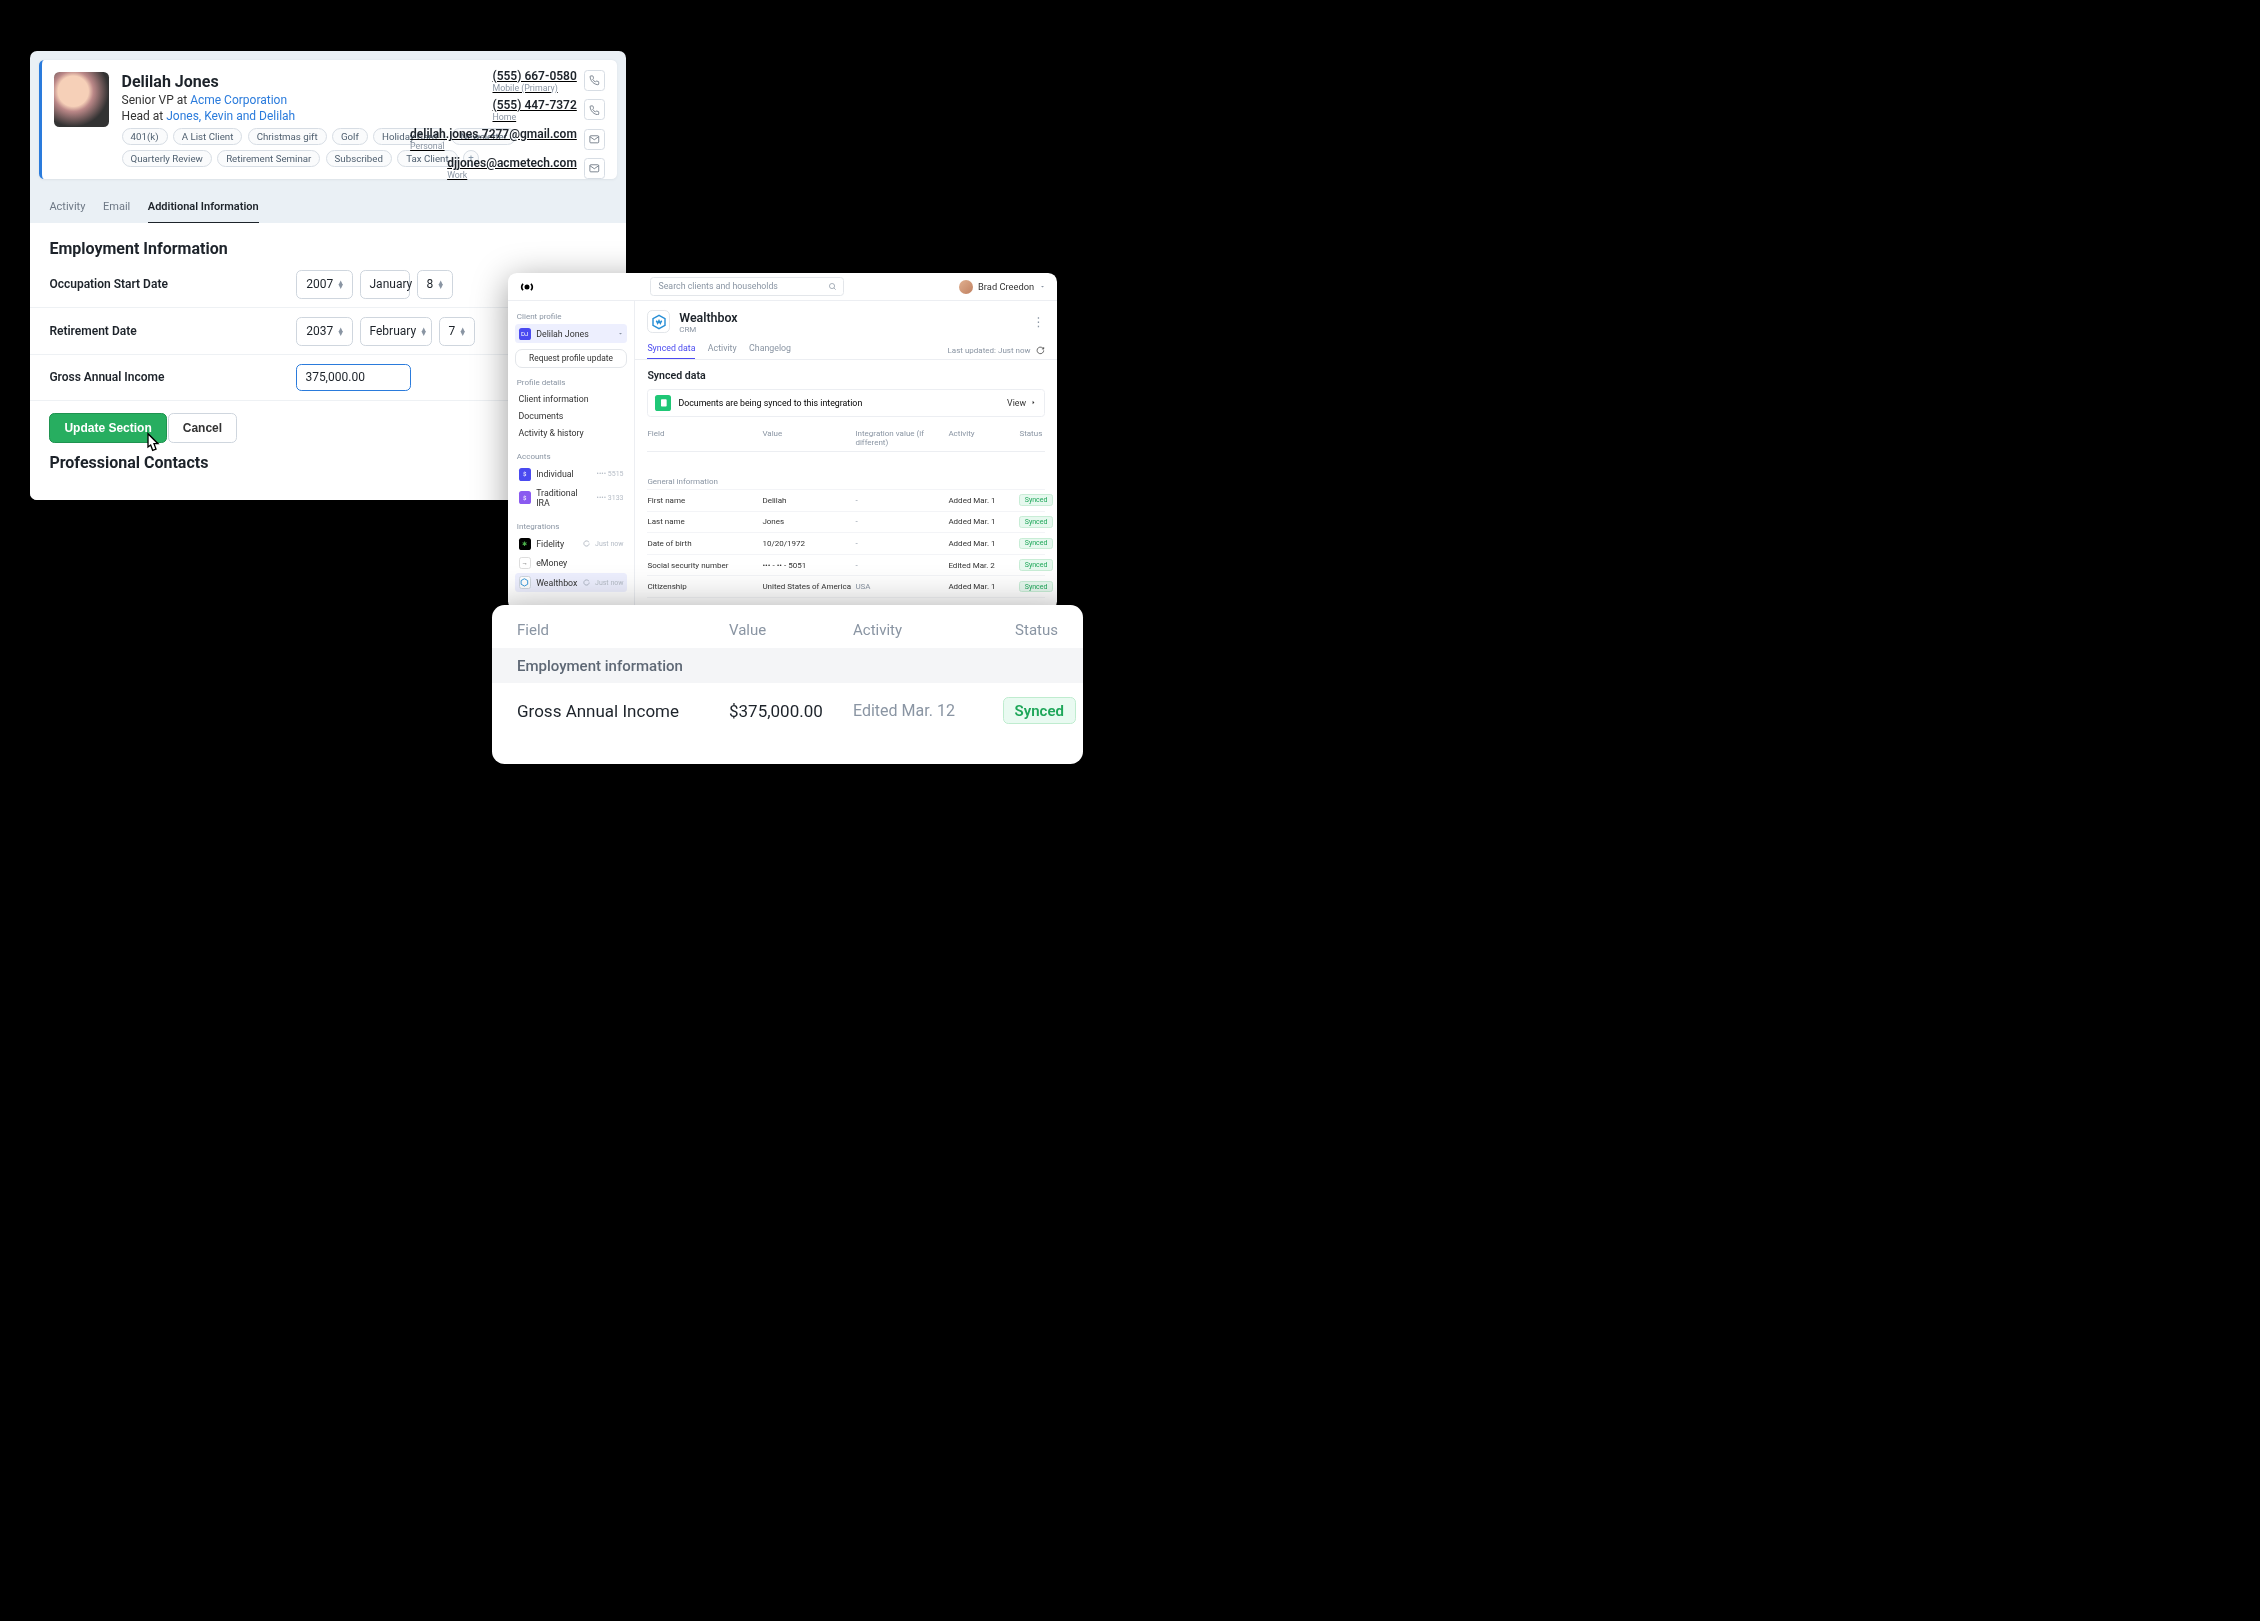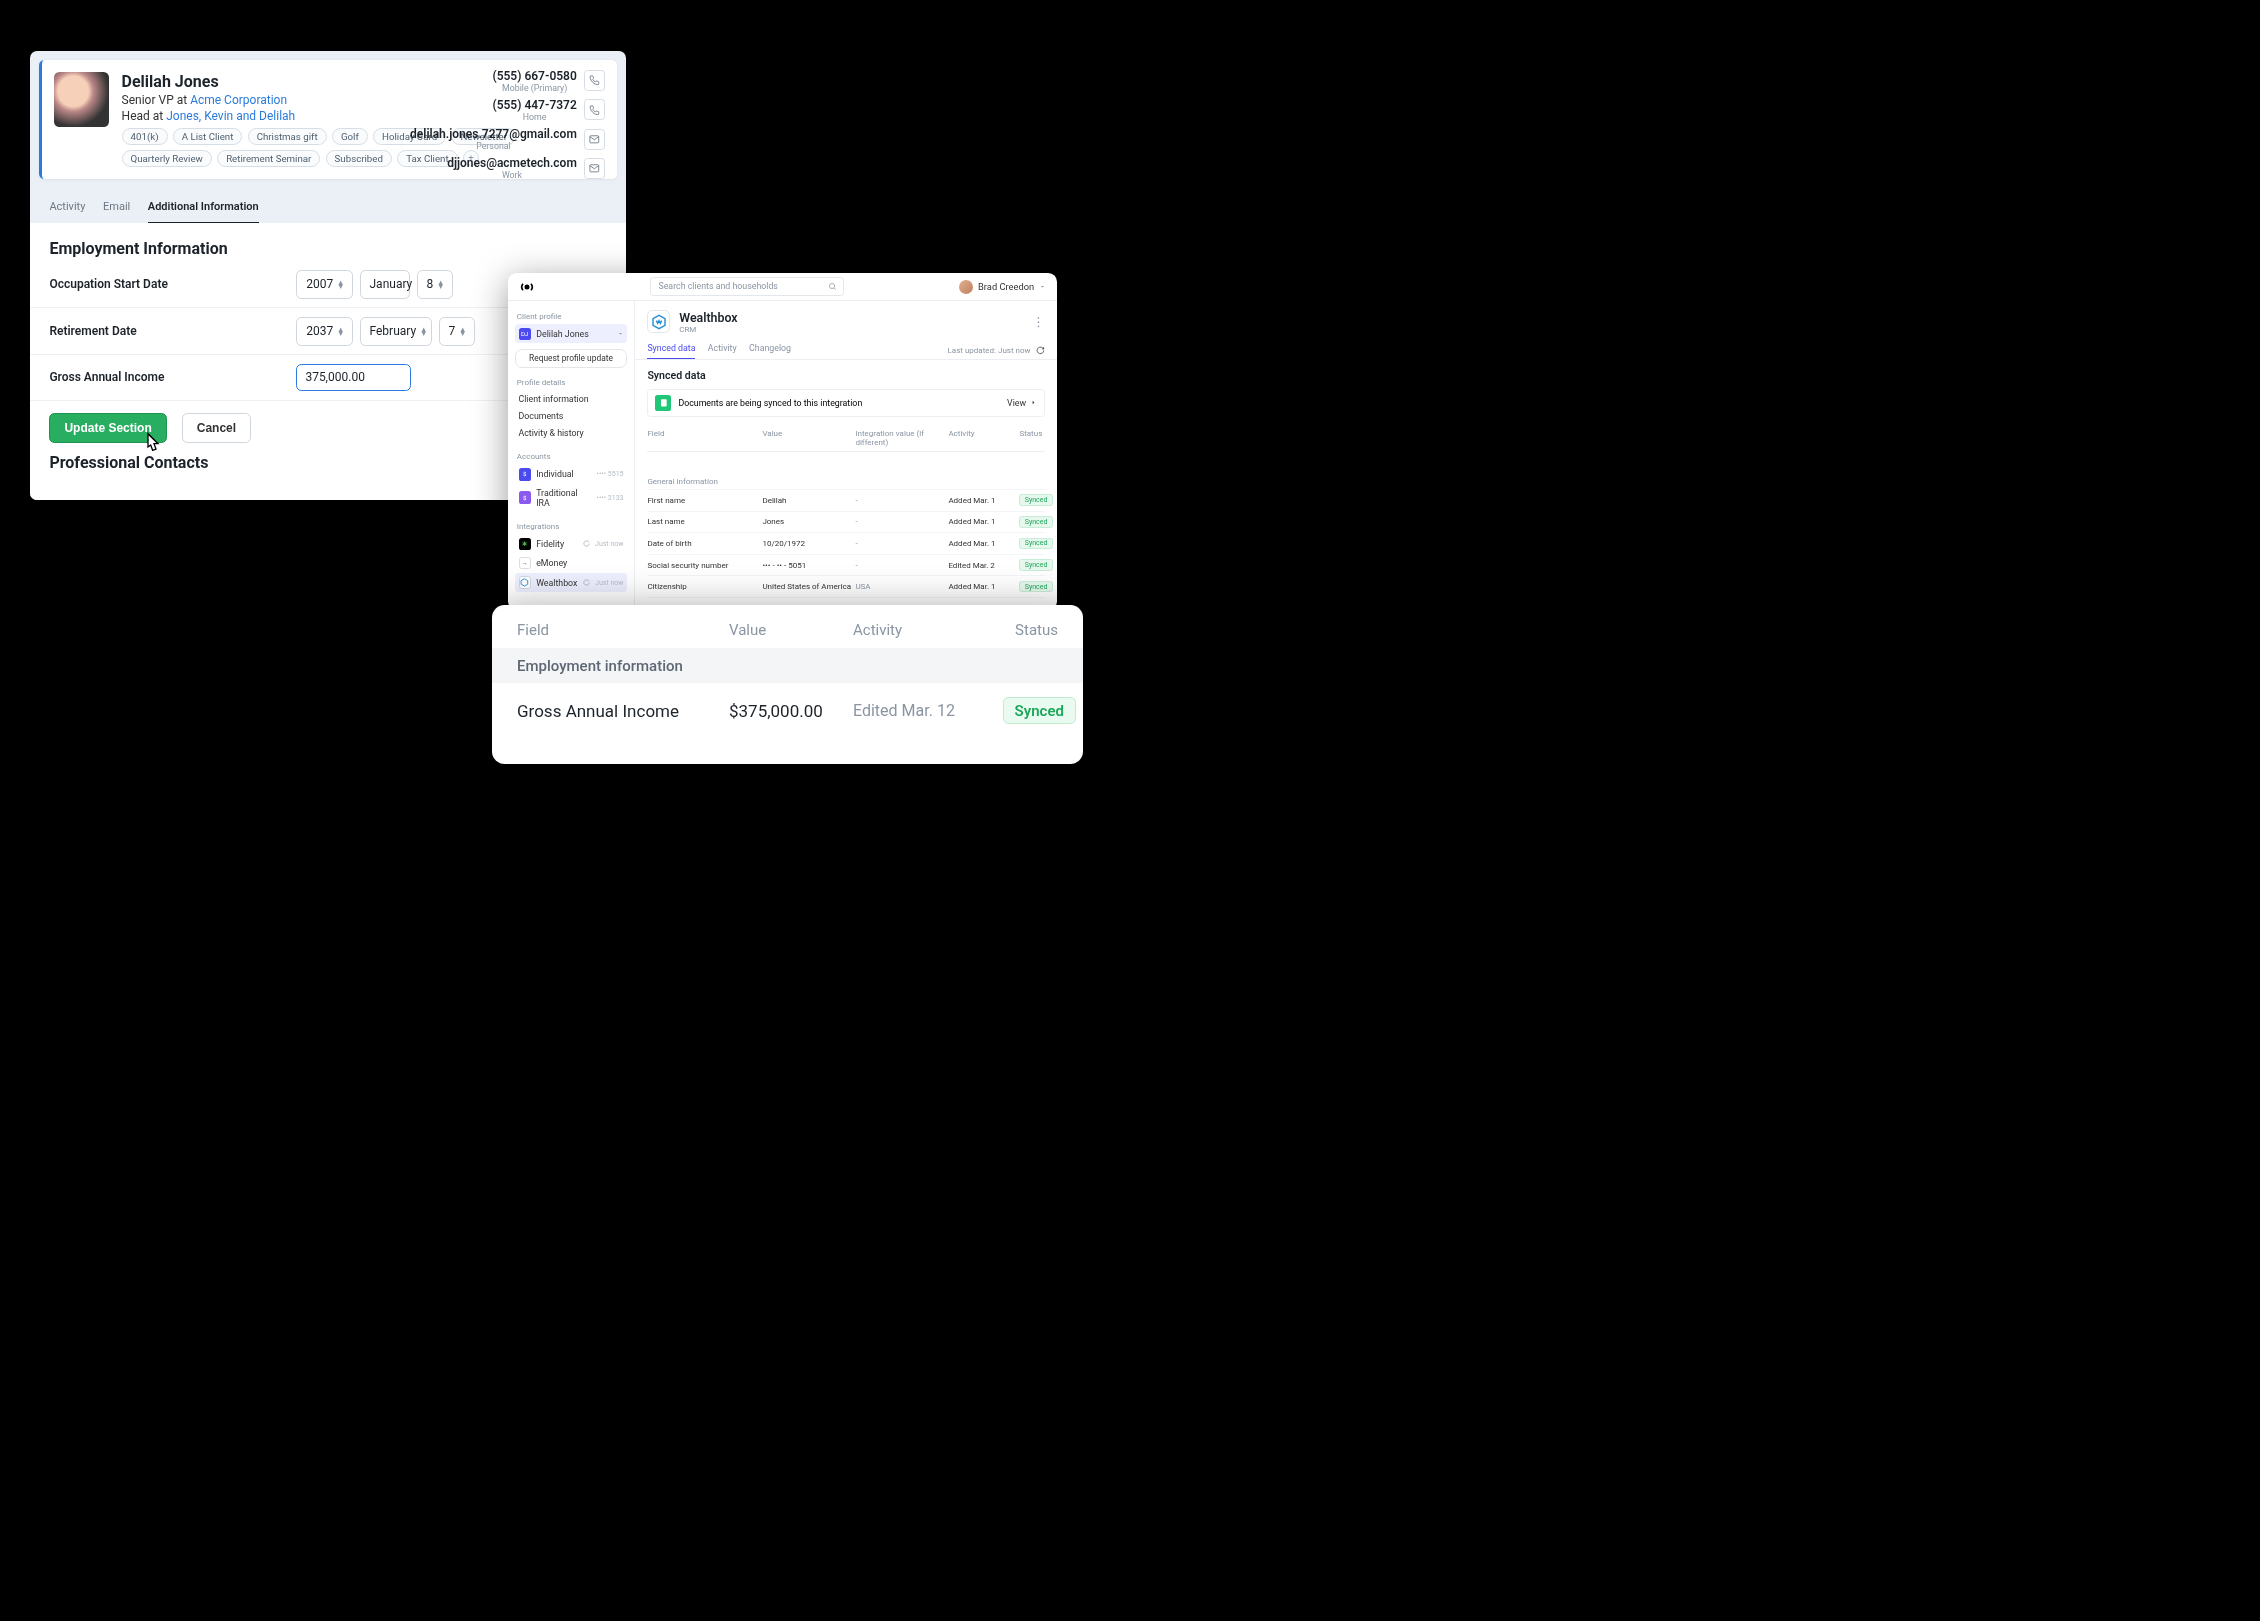--- a/index.html
+++ b/index.html
@@ -56,21 +56,21 @@
   .wb-tag.add {
     width: 16px; height: 16px; padding: 0;
     display: inline-flex; align-items: center; justify-content: center;
     color: #8899aa;
   }
   .wb-contacts {
     position: absolute; right: 12.4px; top: 8.8px;
     text-align: right;
   }
   .wb-contact-row { display: flex; align-items: center; justify-content: flex-end; gap: 7px; margin-bottom: 5.3px; }
-  .wb-contact-text { text-align: center; }
+  .wb-contact-text { text-align: left; text-decoration: underline; }
   .wb-contact-main { font-size: 12px; font-weight: 600; color: #1d232a; }
   .wb-contact-sub { font-size: 8.8px; color: #8a95a3; }
   .wb-icon-btn {
     width: 21px; height: 21px;
     border: 0.9px solid #d7dde4;
     border-radius: 3.5px;
     display: flex; align-items: center; justify-content: center;
     color: #6e7885;
     background: #fff;
   }
@@ -101,21 +101,21 @@
   .wb-form-row .lbl { width: 247px; font-weight: 600; color: #1d232a; }
   .wb-form-row .ctrl { flex: 1; display: flex; gap: 7px; }
   .wb-input, .wb-select {
     border: 0.9px solid #cfd6de; border-radius: 5.3px;
     padding: 6.2px 8.8px; font-size: 12px; color: #1d232a;
     background: #fff;
   }
   .wb-input.focused { border: 1.8px solid #2a7bdc; padding: 5.3px 8px; }
   .wb-select { display: flex; align-items: center; gap: 5.3px; }
   .wb-select .chevs { color: #8a95a3; font-size: 8.8px; line-height: .5; }
-  .wb-actions { padding: 12.4px 19.4px 7px; display: flex; gap: 15px; align-items: center; position: relative; }
+  .wb-actions { padding: 12.4px 19.4px 7px; display: flex; gap: 1px; align-items: center; position: relative; }
   .wb-btn {
     border: 0.9px solid #cfd6de; border-radius: 5.3px;
     padding: 7px 14px; font-size: 12px; font-weight: 600;
     background: #fff; color: #333; cursor: pointer;
   }
   .wb-btn.primary { background: #27ae60; border-color: #1f9350; color: #fff; }
   .wb-cursor {
     position: absolute; left: 106px; top: 26.5px;
     width: 32px; height: 32px; pointer-events: none;
   }

